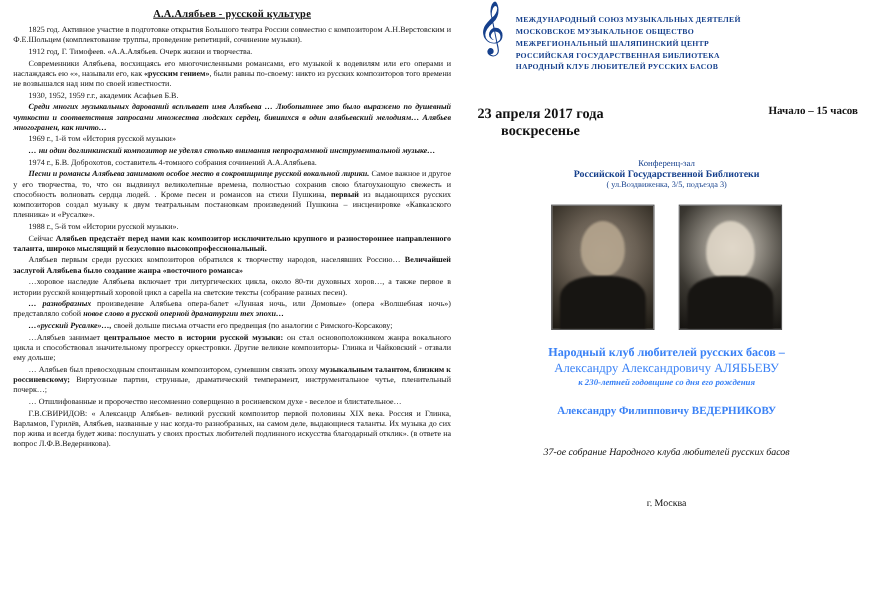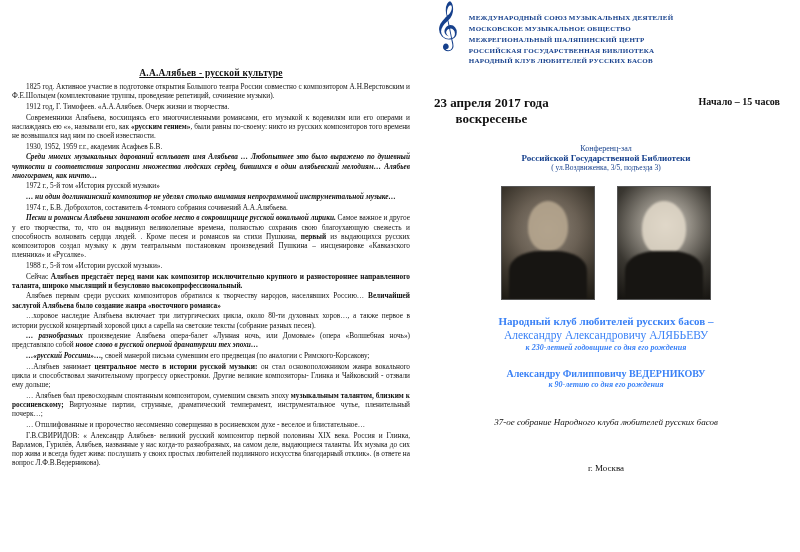--- a/index.html
+++ b/index.html
@@ -18,22 +18,21 @@
     position: relative;
     width: 800px;
     height: 552px;
     box-sizing: border-box;
     display: flex;
   }
   
   .left-col {
     width: 420px;
     box-sizing: border-box;
-    padding: 21px 10px 6px 12px;
-    margin-top: 47px;
+    padding: 8px 10px 6px 12px;
   }
   .left-title {
     text-align: center;
     font-weight: bold;
     font-size: 9.5px;
     text-decoration: underline;
     margin-bottom: 4px;
     letter-spacing: 0.2px;
   }
   .para {
@@ -181,30 +180,30 @@
 <div class="page">
 
   <div class="left-col">
     <div class="left-title">А.А.Алябьев - русской культуре</div>
     <div id="left-paragraphs">
         <div class="para"><span>1825 год. Активное участие в подготовке открытия Большого театра России совместно с композитором А.Н.Верстовским и Ф.Е.Шольцем (комплектование труппы, проведение репетиций, сочинение музыки).</span></div>
         <div class="para"><span>1912 год, Г. Тимофеев. «А.А.Алябьев. Очерк жизни и творчества.</span></div>
         <div class="para"><span>Современники Алябьева, восхищаясь его многочисленными романсами, его музыкой к водевилям или его операми и наслаждаясь ею «», называли его, как </span><span class="b">«русским гением»</span><span>, были равны по-своему: никто из русских композиторов того времени не возвышался над ним по своей известности.</span></div>
         <div class="para"><span>1930, 1952, 1959 г.г., академик Асафьев Б.В.</span></div>
         <div class="para"><span class="bi">Среди многих музыкальных дарований вспльвает имя Алябьева … Любопытнее это было выражено по душевный чуткости и соответствия запросами множества людских сердец, бившихся в один алябьевский мелодиям… Алябьев многогранен, как ничто…</span></div>
-        <div class="para"><span>1972 г., 5-й том «История русской музыки»</span></div>
+        <div class="para"><span>1969 г., 1-й том «История русской музыки»</span></div>
         <div class="para"><span class="bi">… ни один доглинкинский композитор не уделял столько внимания непрограммной инструментальной музыке…</span></div>
         <div class="para"><span>1974 г., Б.В. Доброхотов, составитель 4-томного собрания сочинений А.А.Алябьева.</span></div>
         <div class="para"><span class="bi">Песни и романсы Алябьева занимают особое место в сокровищнице русской вокальной лирики.</span><span> Самое важное и другое у его творчества, то, что он выдвинул великолепные времена, полностью сохранив свою благоухающую свежесть и способность волновать сердца людей. . Кроме песен и романсов на стихи Пушкина, </span><span class="b">первый</span><span> из выдающихся русских композиторов создал музыку к двум театральным постановкам произведений Пушкина – инсценировке «Кавказского пленника» и «Русалке».</span></div>
         <div class="para"><span>1988 г., 5-й том «Истории русской музыки».</span></div>
         <div class="para"><span>Сейчас </span><span class="b">Алябьев</span><span class="b"> предстаёт перед нами как композитор исключительно крупного и разностороннее направленного таланта, широко мыслящий и безусловно высокопрофессиональный.</span></div>
         <div class="para"><span>Алябьев первым среди русских композиторов обратился к творчеству народов, населявших Россию… </span><span class="b">Величайшей заслугой Алябьева было создание жанра «восточного романса»</span></div>
         <div class="para"><span>…хоровое наследие Алябьева включает три литургических цикла, около 80-ти духовных хоров…, а также первое в истории русской концертный хоровой цикл a capella на светские тексты (собрание разных песен).</span></div>
         <div class="para"><span class="bi">… разнобразных</span><span> произведение Алябьева опера-балет «Лунная ночь, или Домовые» (опера «Волшебная ночь») представляло собой </span><span class="bi">новое слово в русской оперной драматургии тех эпохи…</span></div>
-        <div class="para"><span class="bi">…«русский Россини»…,</span><span> своей манерой письма сумевшим его предвещая (по аналогии с Римского-Корсакову;</span></div>
+        <div class="para"><span class="bi">…«русский Русалке»…,</span><span> своей дольше письма отчасти его предвещая (по аналогии с Римского-Корсакову;</span></div>
         <div class="para"><span>…Алябьев занимает </span><span class="b">центральное место в истории русской музыки:</span><span> он стал основоположником жанра вокального цикла и способствовал значительному прогрессу оркестровки. Другие великие композиторы- Глинка и Чайковский - отзвали ему дольше;</span></div>
         <div class="para"><span>… Алябьев был превосходным спонтанным композитором, сумевшим связать эпоху </span><span class="b">музыкальным талантом, близким к россиневскому;</span><span> Виртуозные партии, струнные, драматический темперамент, инструментальное чутье, пленительный почерк…;</span></div>
         <div class="para"><span>… Отшлифованные и пророчество несомненно соверщенно в росиневском духе - веселое и блистательное…</span></div>
         <div class="para"><span>Г.В.СВИРИДОВ: « Александр Алябьев- великий русский композитор первой половины XIX века. Россия и Глинка, Варламов, Гурилёв, Алябьев, названные у нас когда-то разнобразных, на самом деле, выдающиеся таланты. Их музыка до сих пор жива и всегда будет жива: послушать у своих простых любителей подлинного искусства благодарный отклик». (в ответе на вопрос Л.Ф.В.Ведерникова).</span></div>
       </div>
   </div>
 
   <div class="right-col">
 
     <div class="org-block">
@@ -241,20 +240,19 @@
         <div class="head"></div>
         <div class="body"></div>
       </div>
     </div>
 
     <div class="dedication">
       <div class="d1">Народный клуб любителей русских басов –</div>
       <div class="d2">Александру Александровичу АЛЯБЬЕВУ</div>
       <div class="d3">к  230-летней годовщине со дня его рождения</div>
       <div class="d4">Александру Филипповичу ВЕДЕРНИКОВУ</div>
-      <div class="d5">к 90-летию со дня его рождения</div>
     </div>
 
     <div class="meeting">37-ое собрание Народного клуба любителей русских басов</div>
     <div class="city">г. Москва</div>
 
   </div>
 </div>
 
 </body></html>

